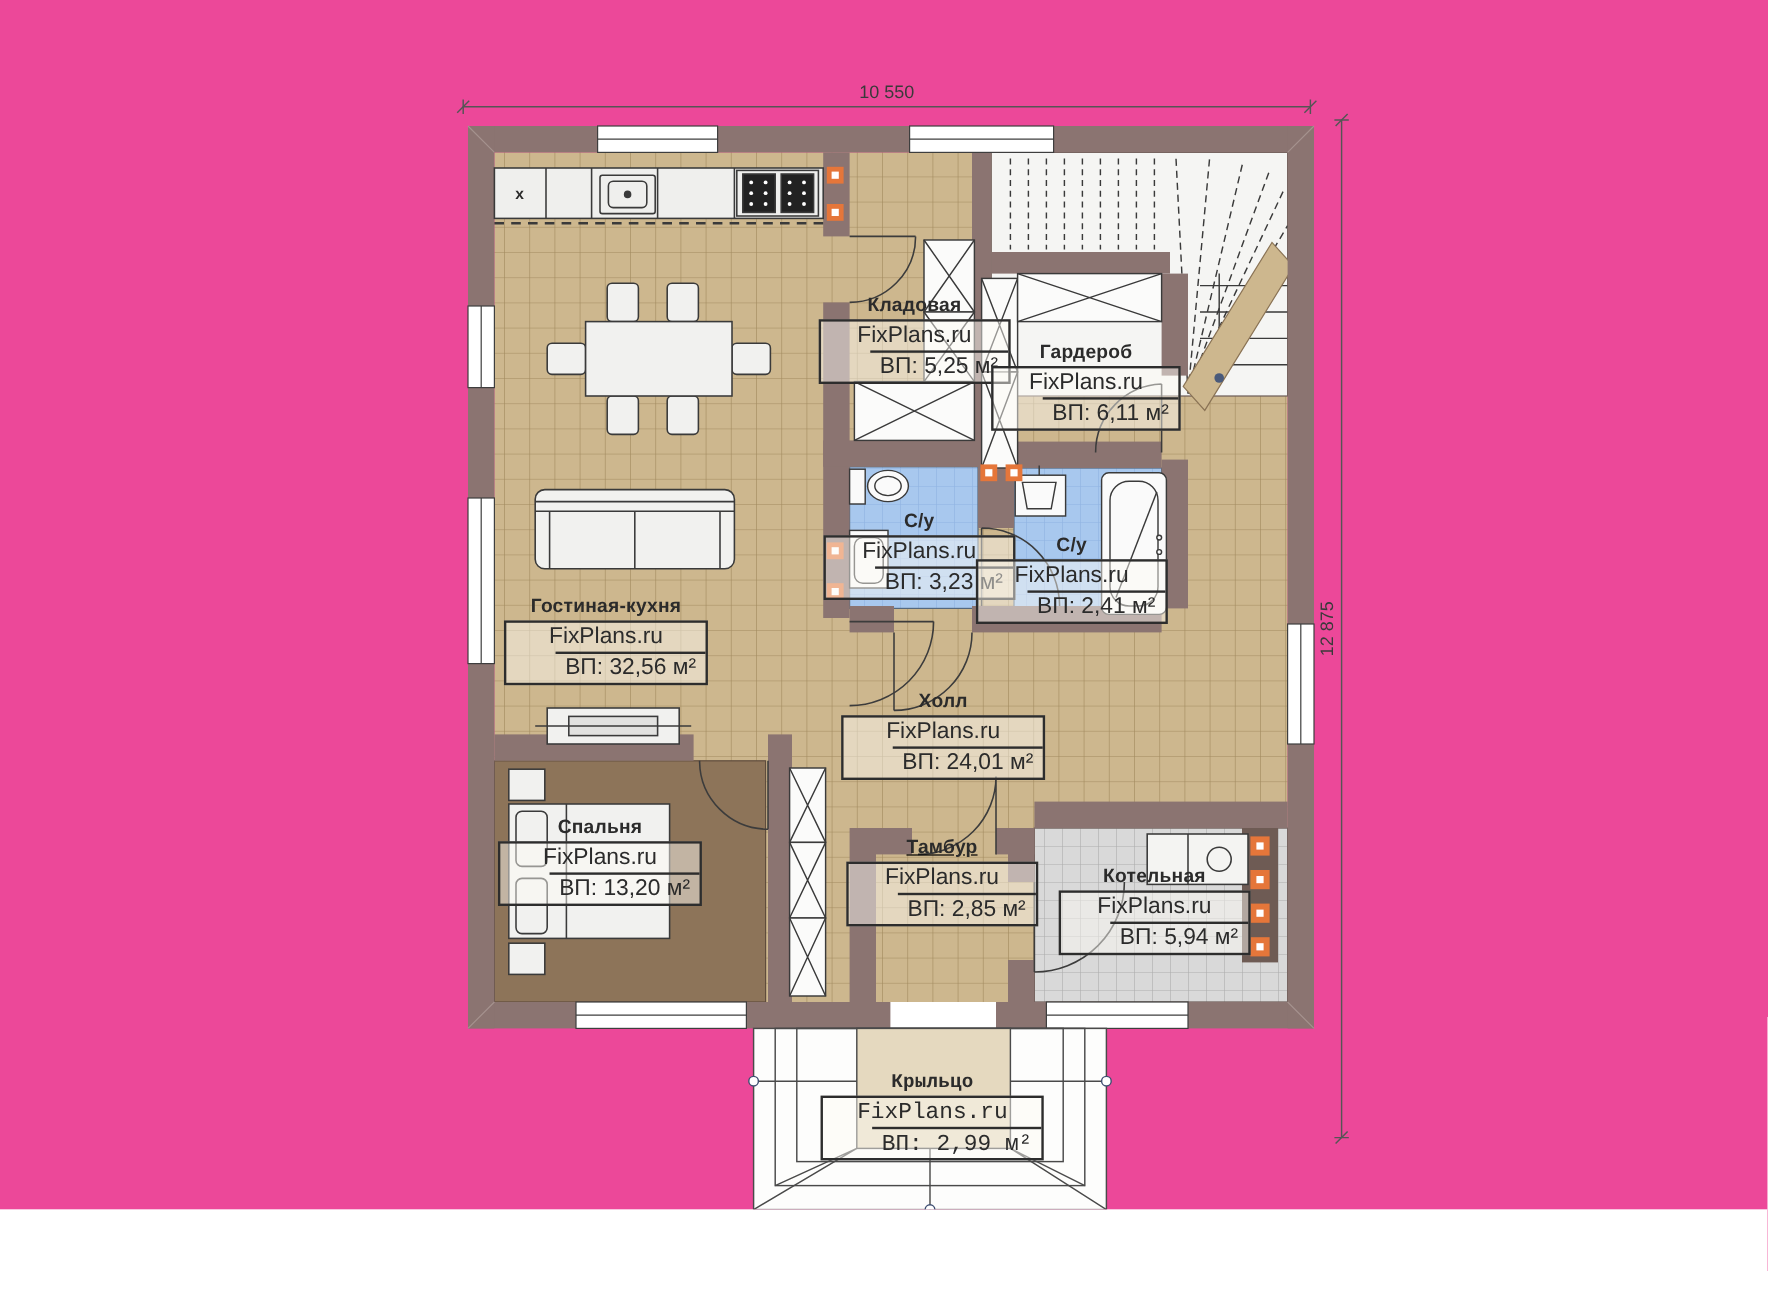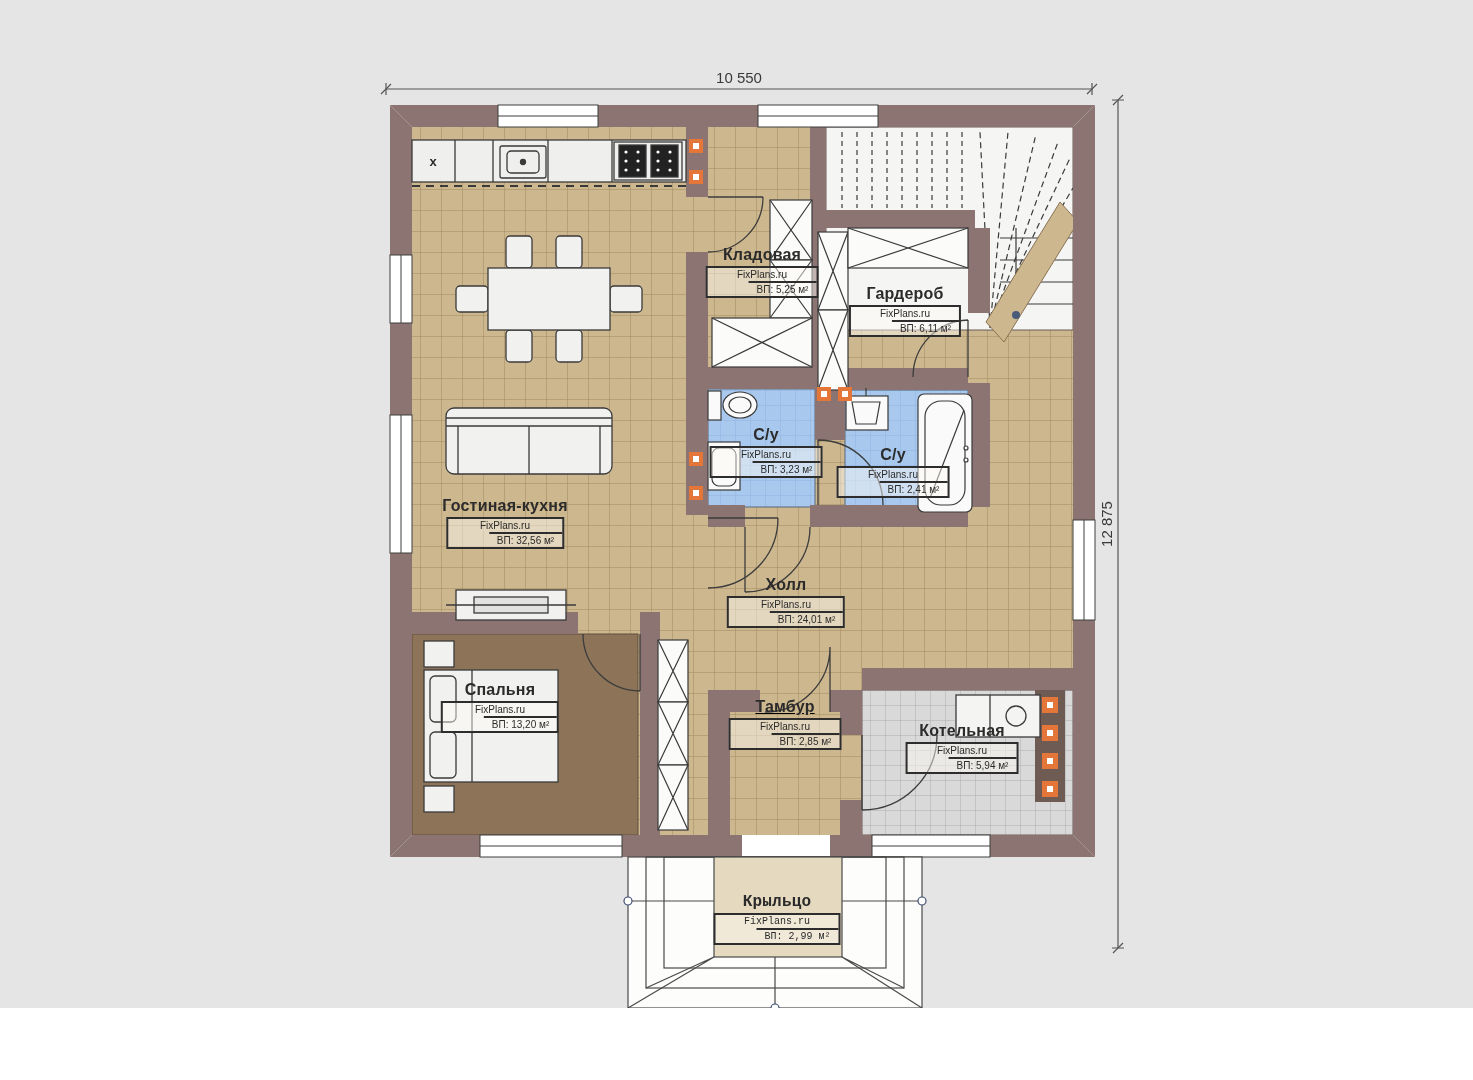--- a/index.html
+++ b/index.html
@@ -1,32 +1,32 @@
 <!DOCTYPE html>
 <html><head>
 <meta charset="utf-8">
 <style>
   html,body{margin:0;padding:0;background:#ffffff;}
   #canvas{
-    position:relative;width:1473px;height:1008px;background:#e5e5e5;overflow:hidden;
+    position:relative;width:1473px;height:1008px;background:#ec4899;overflow:hidden;
     font-family:"Liberation Sans","DejaVu Sans",sans-serif;
   }
   #plan-svg{position:absolute;left:0;top:0;}
   .room-label{
     position:absolute;transform:translateX(-50%);text-align:center;z-index:5;
   }
   .room-name{
     font-weight:700;font-size:16px;color:#2b2b2b;margin-bottom:2px;white-space:nowrap;
     letter-spacing:.2px;
   }
   .label-box{
     display:inline-block;border:2px solid #2d2d2d;background:rgba(253,251,245,.48);
   }
   .label-box .row{
-    padding:1px 8px;font-size:10px;color:#2b2b2b;white-space:nowrap;
+    padding:1px 8px;font-size:19px;color:#2b2b2b;white-space:nowrap;
   }
   .label-box .row + .row{border-top:2px solid #2d2d2d;}
   .row.wm{font-weight:400;}
   .row.area{font-weight:500;margin-left:41px;}
   .dim-label{
     position:absolute;font-size:15px;color:#3a3a3a;z-index:4;white-space:nowrap;
   }
   .dim-top{left:739px;top:69px;transform:translateX(-50%);}
   .dim-right{left:1106px;top:524px;transform:translate(-50%,-50%) rotate(-90deg);}
   .marker-x{

